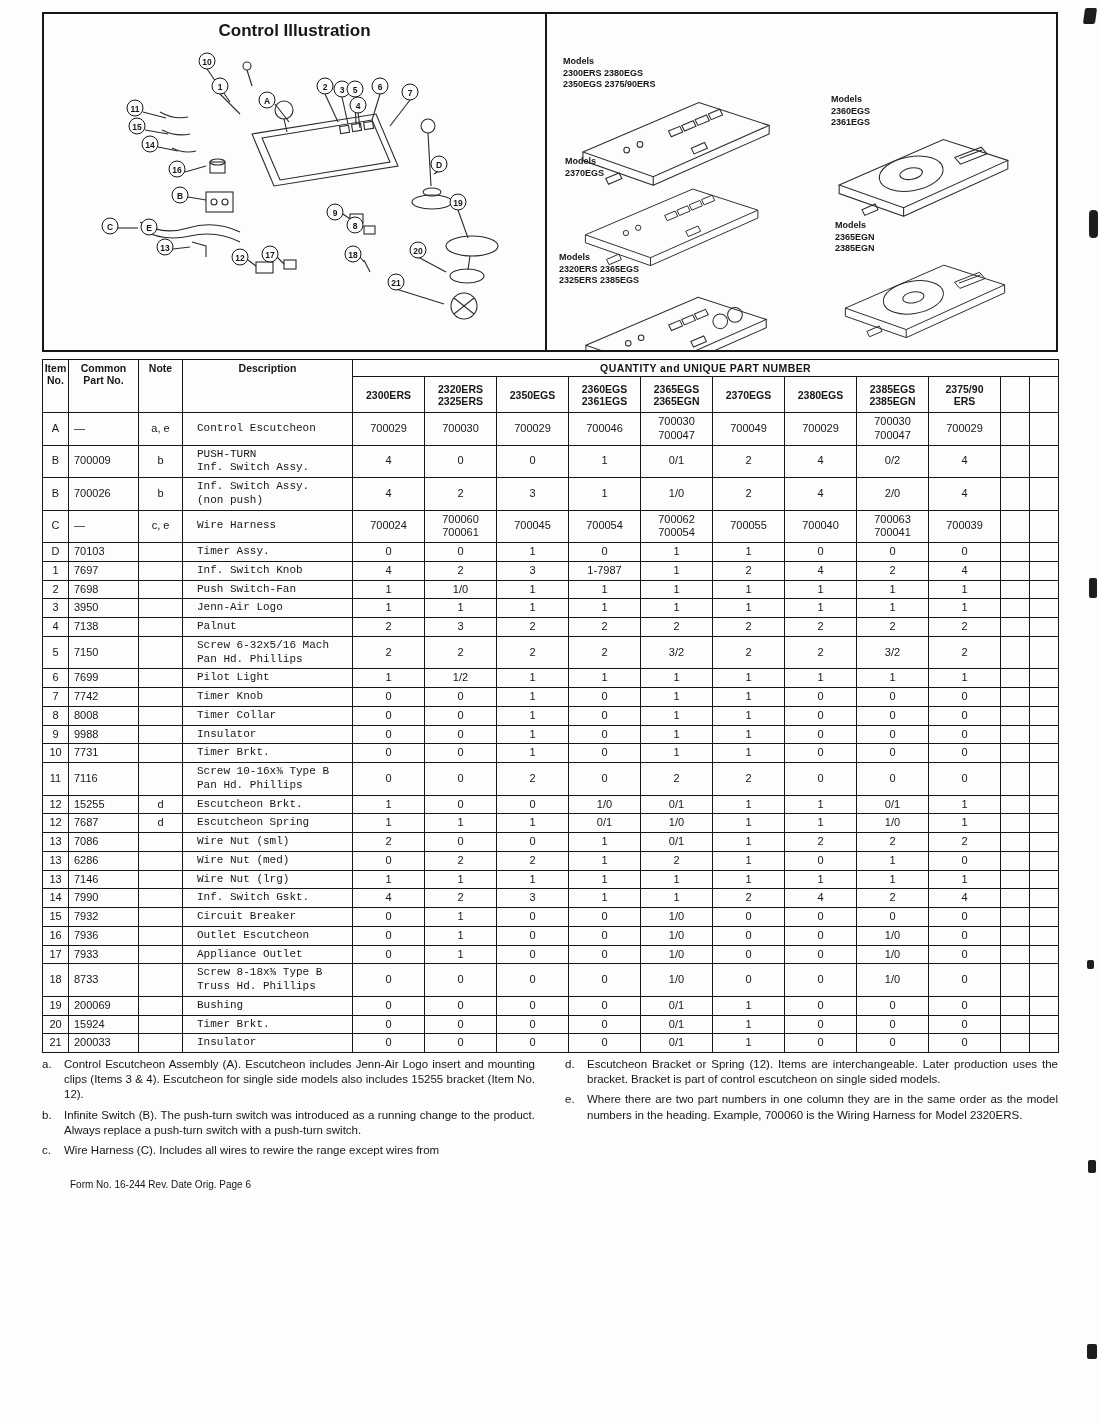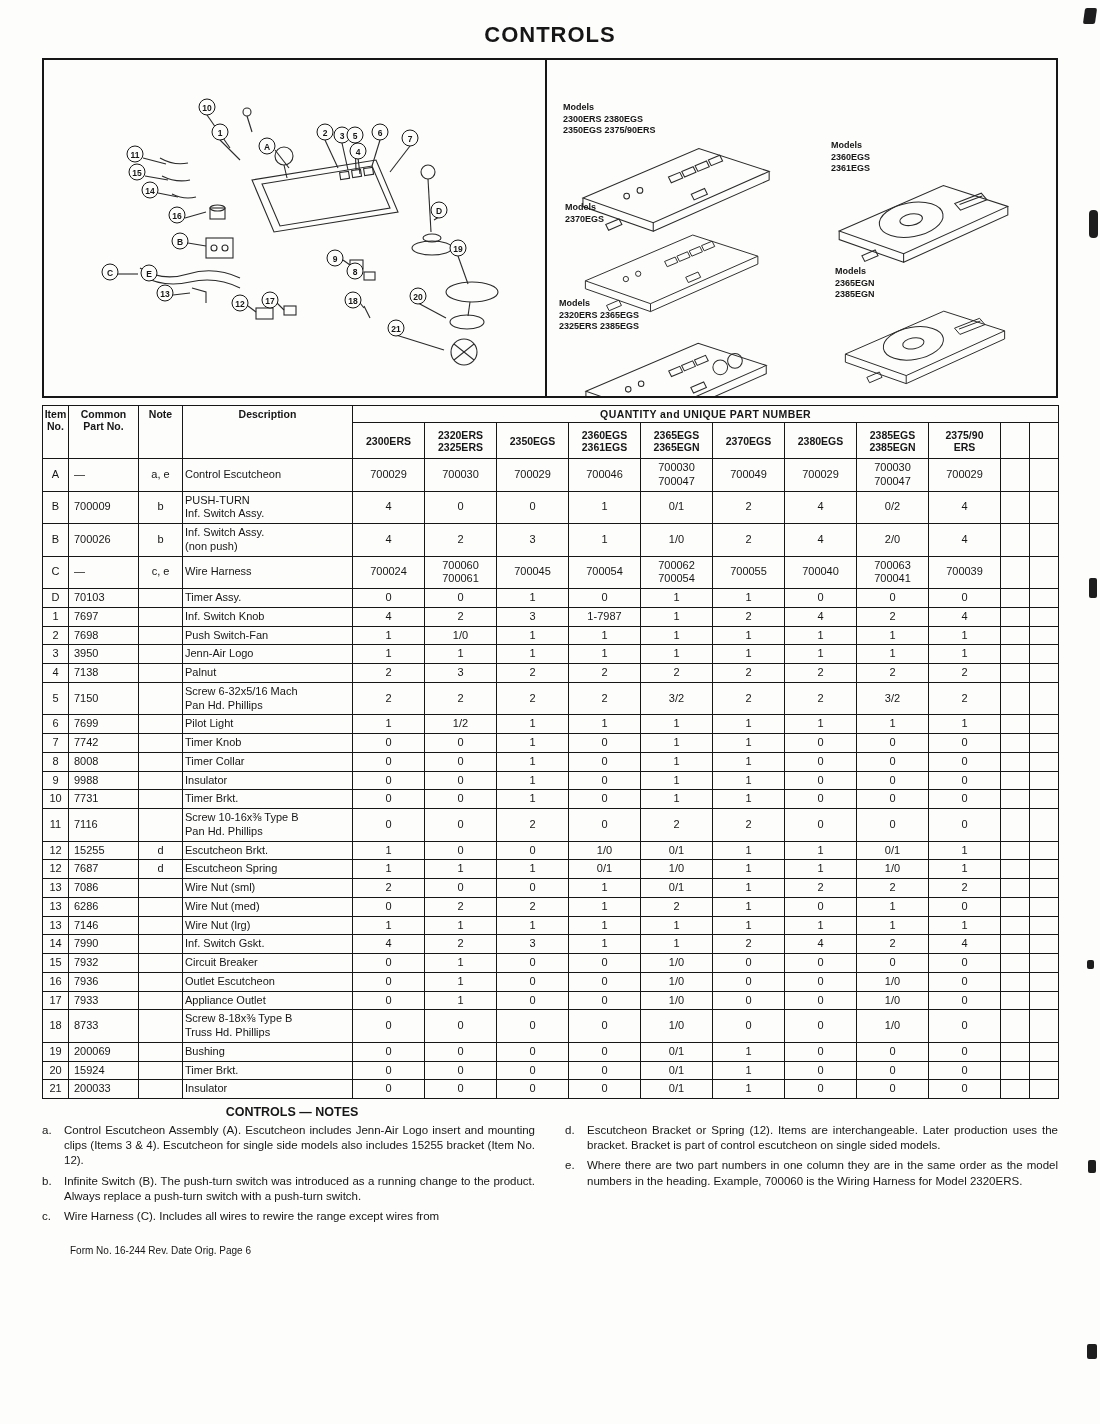--- a/index.html
+++ b/index.html
@@ -47,21 +47,21 @@
 
   
   table.parts { border-collapse: collapse; table-layout: fixed; width: 1016px; margin-top: 7px; }
   .parts th, .parts td { border: 1.3px solid #161616; overflow: hidden; }
   .parts th { font-size: 10.5px; font-weight: bold; text-align: center; white-space: pre-line; padding: 2px 1px; vertical-align: top; line-height: 1.15; }
   .parts th.qty-span { vertical-align: middle; letter-spacing: .4px; }
   .parts th.model-th { vertical-align: middle; height: 36px; text-align: center; }
   .parts td { font-size: 11px; padding: 2px 3px; white-space: pre-line; line-height: 1.25; vertical-align: middle; }
   .parts td.c { text-align: center; }
   .parts td.l { text-align: left; }
-  .parts td.desc { padding-left: 2px; }
+  .parts td.desc { padding-left: 14px; font-family: Liberation Mono, monospace; }
   .parts td.part { padding-left: 5px; }
 
   
   .notes { width: 1016px; margin-top: 4px; }
   .notes-title { width: 500px; text-align: center; font-weight: bold; font-size: 12.5px; margin: 6px 0 4px; }
   .notes-cols { display: flex; gap: 30px; }
   .notes-col { flex: 1; }
   .note-item { display: flex; font-size: 11.5px; line-height: 1.32; margin-bottom: 5px; text-align: justify; }
   .note-letter { width: 22px; flex: 0 0 22px; }
   .note-text { flex: 1; }
@@ -75,25 +75,25 @@
   .a3 { right: 3px; top: 578px;  width: 8px;  height: 20px; }
   .a4 { right: 4px; top: 1160px; width: 8px;  height: 13px; }
   .a5 { right: 3px; top: 1344px; width: 10px; height: 15px; }
   .a6 { right: 6px; top: 960px;  width: 7px;  height: 9px;  }
 </style>
 </head>
 <body>
 
 <div class="page">
 
-  <div class="page-title">CONTROLS</div>
 
   <div class="top-box">
 
     <div class="panel panel-ill">
+      <div class="panel-title">Control Illustration</div>
       <svg class="diagram-art" viewBox="0 0 503 336" width="503" height="336">
         <g fill="none" stroke="#2a2a2a" stroke-width="1.1">
           <line x1="176" y1="80" x2="196" y2="100"></line>
             <line x1="163" y1="55" x2="186" y2="88"></line>
           <line x1="281" y1="80" x2="294" y2="108"></line>
             <line x1="298" y1="83" x2="304" y2="110"></line>
           <line x1="311" y1="83" x2="312" y2="110"></line>
             <line x1="314" y1="98" x2="316" y2="114"></line>
           <line x1="336" y1="80" x2="328" y2="106"></line>
             <line x1="366" y1="86" x2="346" y2="112"></line>
@@ -831,21 +831,20 @@
           <td class="c">0</td>
           <td class="c">0</td>
           <td class="c">0</td>
           <td class="c"></td>
           <td class="c"></td>
         </tr>
       </tbody>
   </table>
 
   <div class="notes">
-    <div class="notes-title">CONTROLS — NOTES</div>
     <div class="notes-cols">
       <div class="notes-col">
           <div class="note-item">
             <span class="note-letter">a.</span>
             <span class="note-text">Control Escutcheon Assembly (A). Escutcheon includes Jenn-Air Logo insert and mounting clips (Items 3 &amp; 4). Escutcheon for single side models also includes 15255 bracket (Item No. 12).</span>
           </div>
           <div class="note-item">
             <span class="note-letter">b.</span>
             <span class="note-text">Infinite Switch (B). The push-turn switch was introduced as a running change to the product. Always replace a push-turn switch with a push-turn switch.</span>
           </div>

